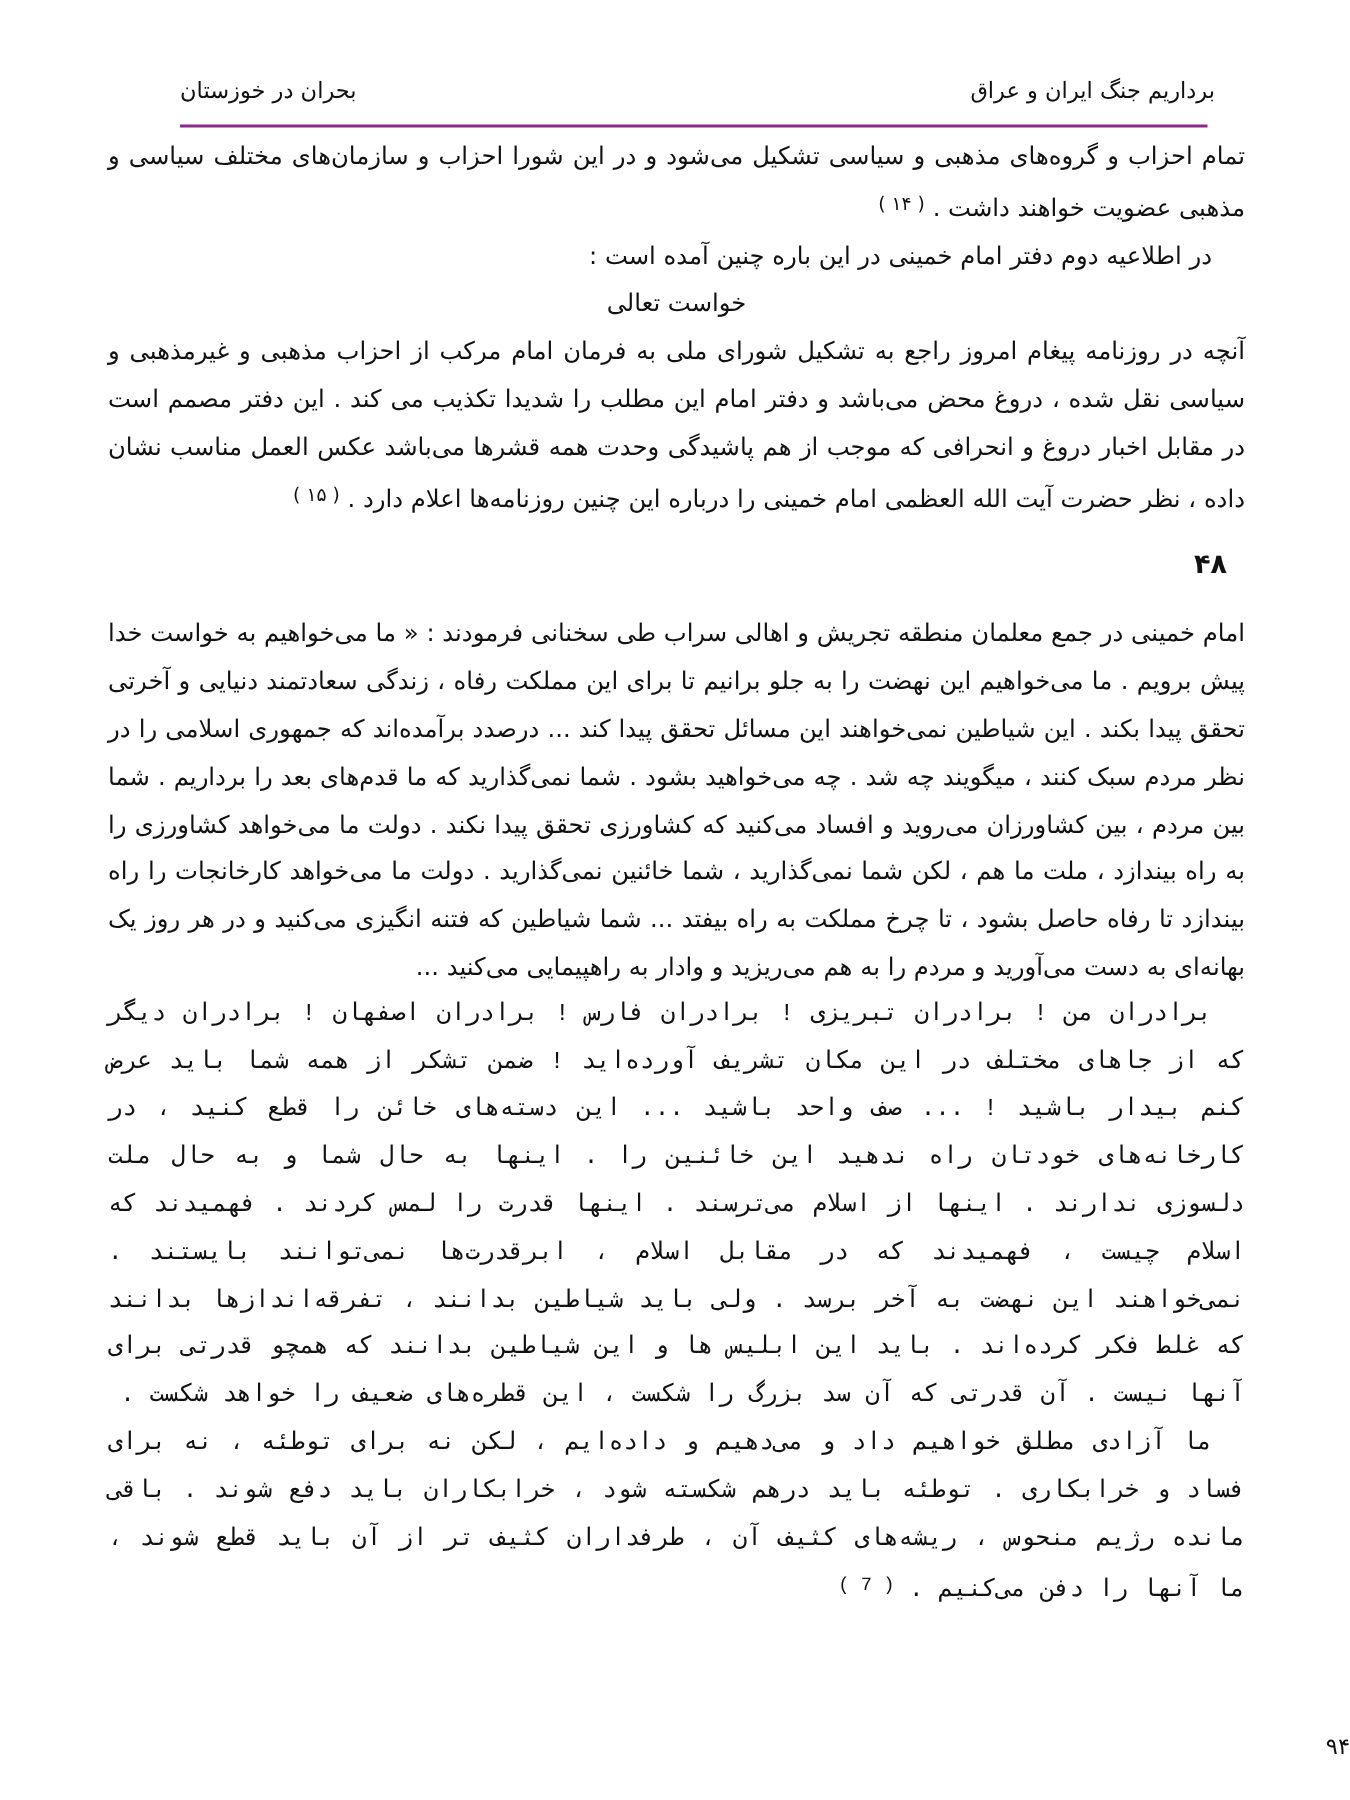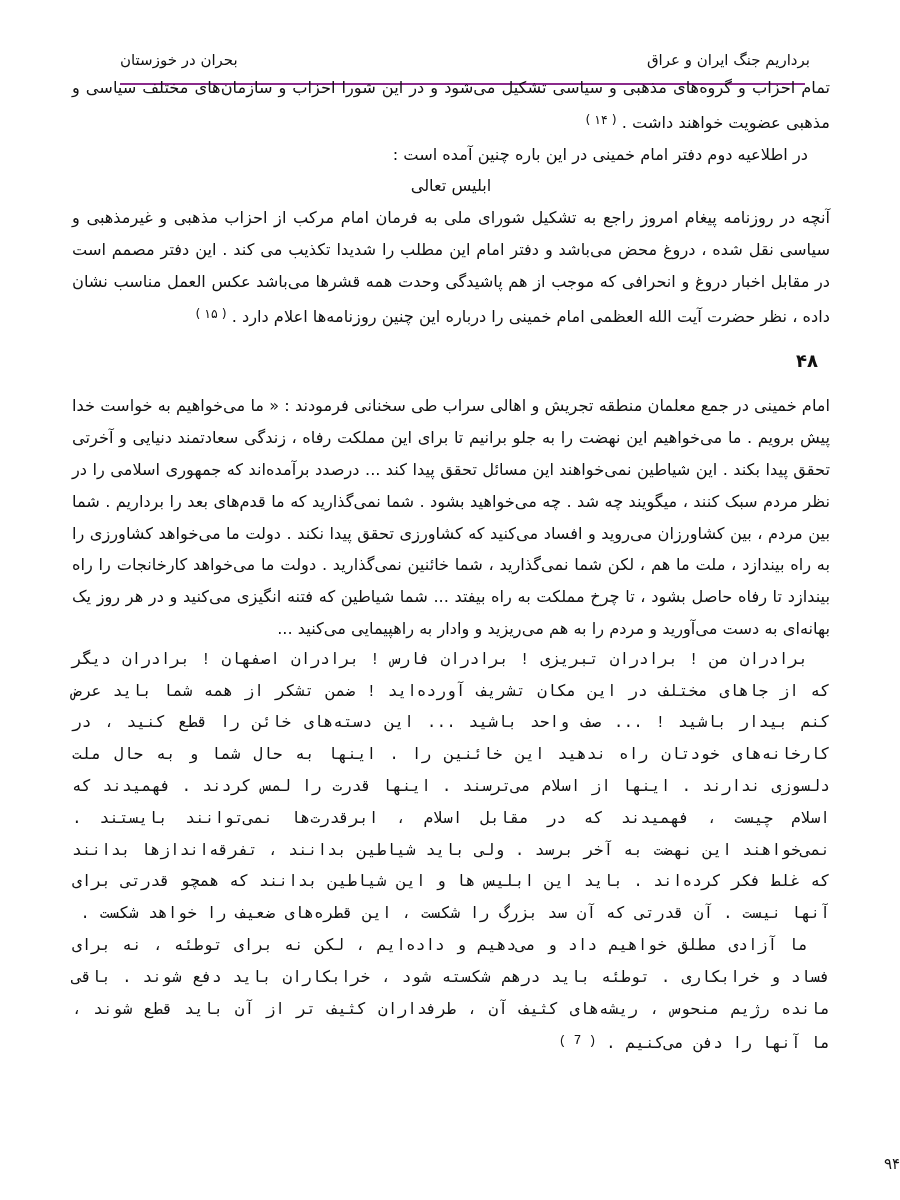--- a/index.html
+++ b/index.html
@@ -2,21 +2,21 @@
 <html><head>
 <meta charset="utf-8">
 <style>
   html, body { margin: 0; padding: 0; background: #ffffff; }
   body { width: 900px; height: 1200px; position: relative; overflow: hidden;
          font-family: "DejaVu Sans", sans-serif; color: #111; }
   .header { position: absolute; top: 40px; left: 120px; width: 690px; height: 40px;
             direction: rtl; display: flex; justify-content: space-between; align-items: center; }
   .header span { font-weight: normal; font-size: 15px; }
   .rule { position: absolute; top: 83px; left: 120px; width: 685px; height: 2px; background: #8b2a8b; }
-  .content { position: absolute; top: 72px; left: 72px; width: 758px; direction: rtl; }
+  .content { position: absolute; top: 88px; left: 72px; width: 758px; direction: rtl; }
   p { margin: 0; font-size: 16.2px; line-height: 31.8px; text-align: justify; text-align-last: right; }
   p.indent { text-indent: 22px; font-family: Liberation Mono, monospace; }
   p.center { text-align: center; text-align-last: center; }
   p.ann { padding-right: 22px; text-align-last: right; }
   .ref { font-size: 12.5px; vertical-align: 4px; }
   .secnum { font-weight: bold; font-size: 18px; line-height: 34px; margin: 12px; }
   .pagenum { position: absolute; top: 1155px; left: 0; width: 900px; text-align: right;
              font-size: 15px; direction: rtl; }
 </style>
 </head>
@@ -24,21 +24,21 @@
 
 <div class="header">
   <span>برداریم جنگ ایران و عراق</span>
   <span>بحران در خوزستان</span>
 </div>
 <div class="rule"></div>
 
 <div class="content">
   <p><span>تمام احزاب و گروه‌های مذهبی و سیاسی تشکیل می‌شود و در این شورا احزاب و سازمان‌های مختلف سیاسی و مذهبی عضویت خواهند داشت .</span> <span class="ref">( ۱۴ )</span></p>
   <p class="ann">در اطلاعیه دوم دفتر امام خمینی در این باره چنین آمده است :</p>
-  <p class="center">ابلیس تعالی</p>
+  <p class="center">خواست تعالی</p>
   <p><span>آنچه در روزنامه پیغام امروز راجع به تشکیل شورای ملی به فرمان امام مرکب از احزاب مذهبی و غیرمذهبی و سیاسی نقل شده ، دروغ محض می‌باشد و دفتر امام این مطلب را شدیدا تکذیب می کند . این دفتر مصمم است در مقابل اخبار دروغ و انحرافی که موجب از هم پاشیدگی وحدت همه قشرها می‌باشد عکس العمل مناسب نشان داده ، نظر حضرت آیت الله العظمی امام خمینی را درباره این چنین روزنامه‌ها اعلام دارد .</span> <span class="ref">( ۱۵ )</span></p>
   <p class="secnum">۴۸</p>
   <p>امام خمینی در جمع معلمان منطقه تجریش و اهالی سراب طی سخنانی فرمودند : « ما می‌خواهیم به خواست خدا پیش برویم . ما می‌خواهیم این نهضت را به جلو برانیم تا برای این مملکت رفاه ، زندگی سعادتمند دنیایی و آخرتی تحقق پیدا بکند . این شیاطین نمی‌خواهند این مسائل تحقق پیدا کند ... درصدد برآمده‌اند که جمهوری اسلامی را در نظر مردم سبک کنند ، میگویند چه شد . چه می‌خواهید بشود . شما نمی‌گذارید که ما قدم‌های بعد را برداریم . شما بین مردم ، بین کشاورزان می‌روید و افساد می‌کنید که کشاورزی تحقق پیدا نکند . دولت ما می‌خواهد کشاورزی را به راه بیندازد ، ملت ما هم ، لکن شما نمی‌گذارید ، شما خائنین نمی‌گذارید . دولت ما می‌خواهد کارخانجات را راه بیندازد تا رفاه حاصل بشود ، تا چرخ مملکت به راه بیفتد ... شما شیاطین که فتنه انگیزی می‌کنید و در هر روز یک بهانه‌ای به دست می‌آورید و مردم را به هم می‌ریزید و وادار به راهپیمایی می‌کنید ...</p>
   <p class="indent">برادران من ! برادران تبریزی ! برادران فارس ! برادران اصفهان ! برادران دیگر که از جاهای مختلف در این مکان تشریف آورده‌اید ! ضمن تشکر از همه شما باید عرض کنم بیدار باشید ! ... صف واحد باشید ... این دسته‌های خائن را قطع کنید ، در کارخانه‌های خودتان راه ندهید این خائنین را . اینها به حال شما و به حال ملت دلسوزی ندارند . اینها از اسلام می‌ترسند . اینها قدرت را لمس کردند . فهمیدند که اسلام چیست ، فهمیدند که در مقابل اسلام ، ابرقدرت‌ها نمی‌توانند بایستند . نمی‌خواهند این نهضت به آخر برسد . ولی باید شیاطین بدانند ، تفرقه‌اندازها بدانند که غلط فکر کرده‌اند . باید این ابلیس ها و این شیاطین بدانند که همچو قدرتی برای آنها نیست . آن قدرتی که آن سد بزرگ را شکست ، این قطره‌های ضعیف را خواهد شکست .</p>
   <p class="indent"><span>ما آزادی مطلق خواهیم داد و می‌دهیم و داده‌ایم ، لکن نه برای توطئه ، نه برای فساد و خرابکاری . توطئه باید درهم شکسته شود ، خرابکاران باید دفع شوند . باقی مانده رژیم منحوس ، ریشه‌های کثیف آن ، طرفداران کثیف تر از آن باید قطع شوند ، ما آنها را دفن می‌کنیم .</span> <span class="ref">( 7 )</span></p>
 </div>
 
 <div class="pagenum">۹۴</div>
 
 </body></html>

